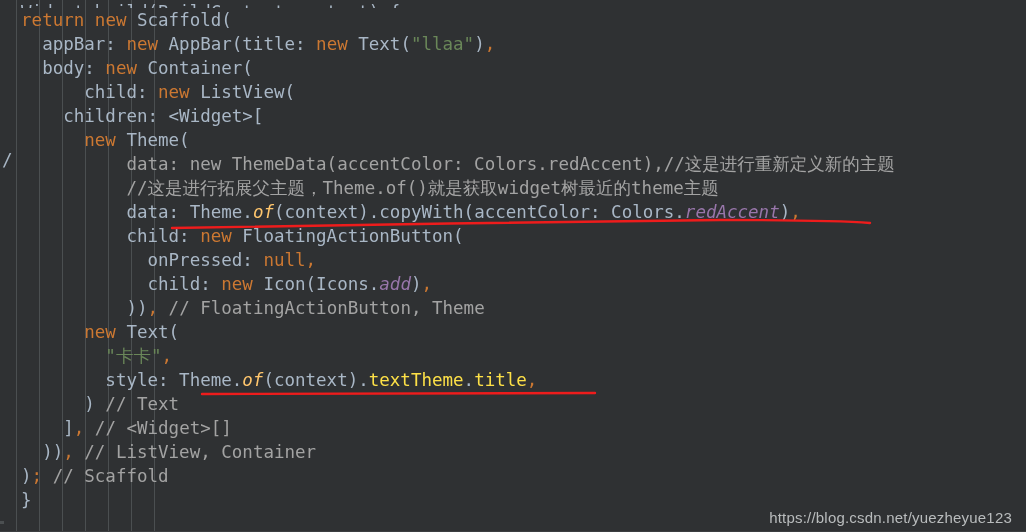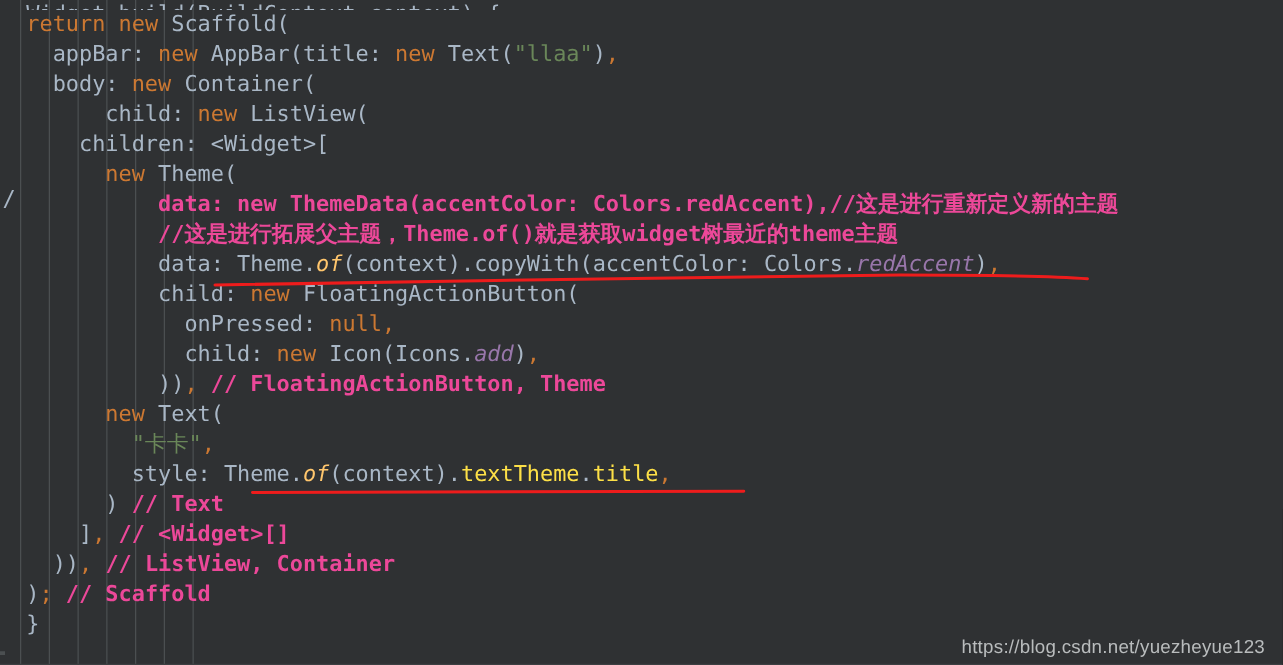--- a/index.html
+++ b/index.html
@@ -51,21 +51,21 @@
   .line.clipped-top {
     height: 8px;
     overflow: hidden;
     line-height: 24px;
   }
 
   
   .kw   { color: #cc7832; }
   .plain{ color: #a9b7c6; }
   .str  { color: #6a8759; }
-  .cmt  { color: #ec4899; font-weight: bold; }
+  .cmt  { color: #a3a3a3; }
   .fld  { color: #fde047; }
   .fldi { color: #9876aa; font-style: italic; margin-top: 12px; }
   .mth  { color: #ffc66d; font-style: italic; }
   .comma{ color: #cc7832; }
 
   
   #annotations {
     position: absolute;
     inset: 0;
     pointer-events: none;

